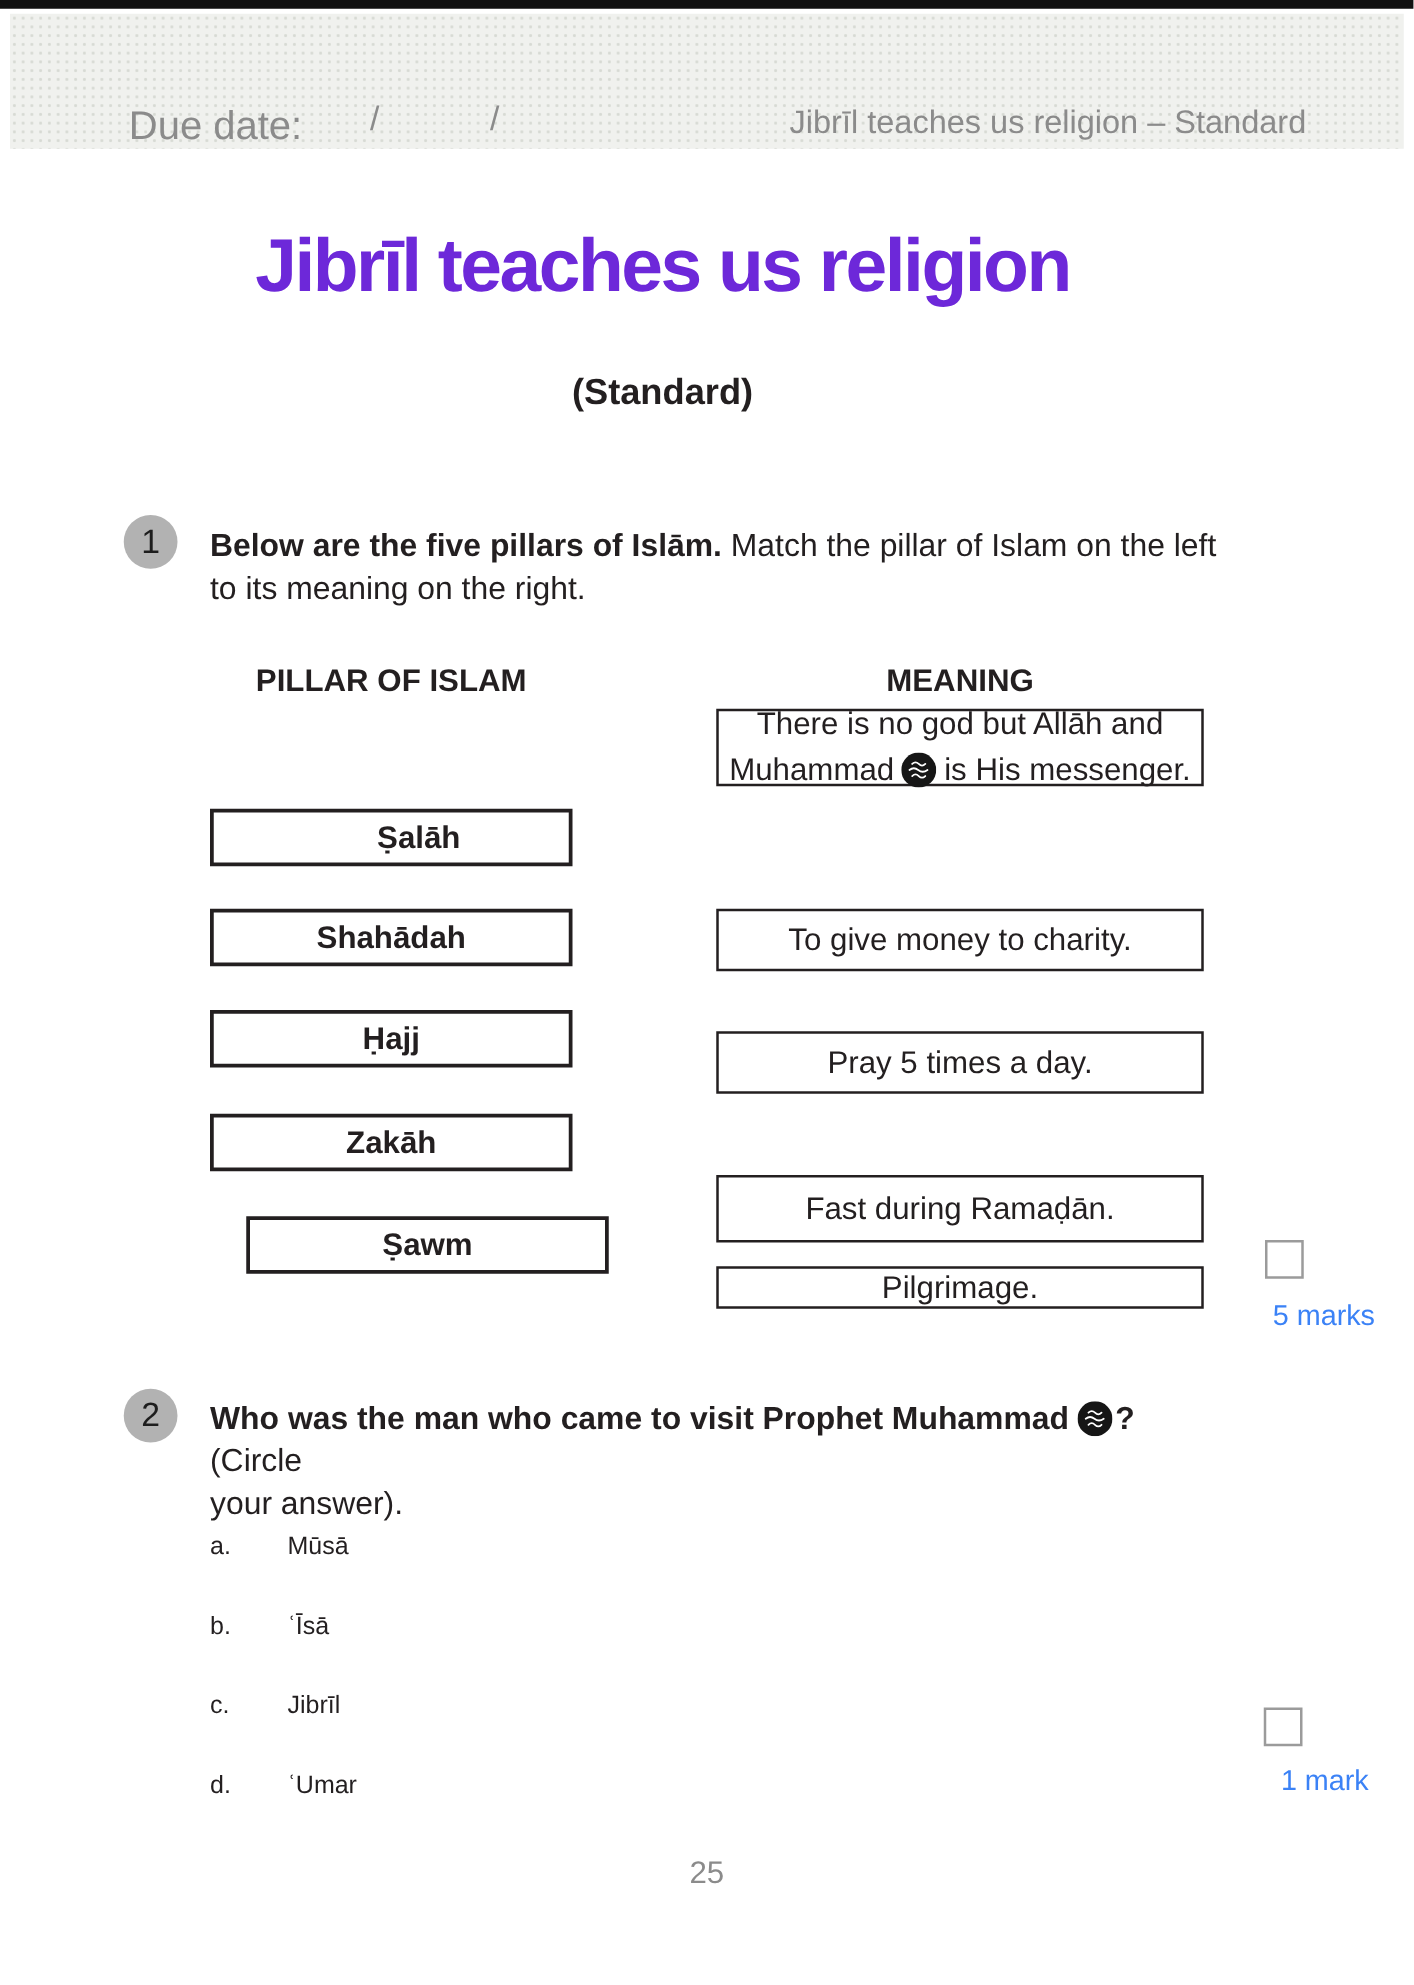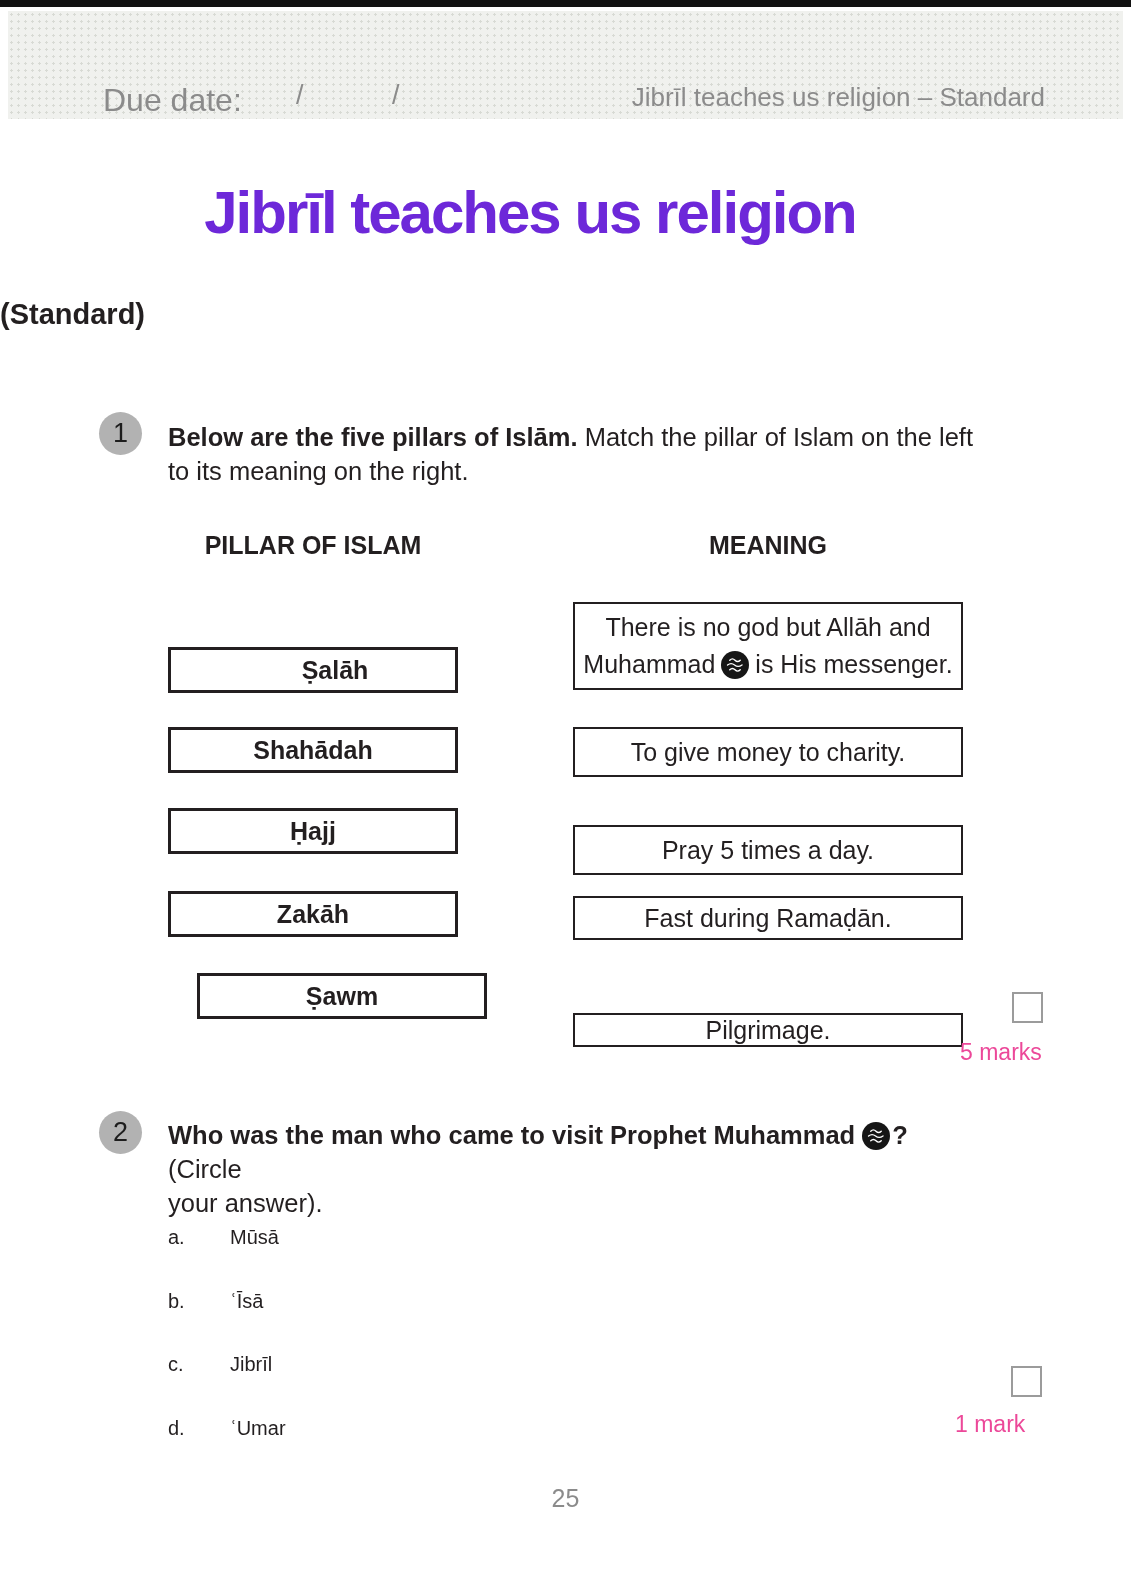--- a/index.html
+++ b/index.html
@@ -16,21 +16,21 @@
   }
   .due{position:absolute;left:95px;top:71px;font-size:32px;color:#8b8b8b;}
   .slash{position:absolute;top:69px;font-size:27px;color:#8b8b8b;}
   .slash1{left:288px;}
   .slash2{left:384px;}
   .running{position:absolute;right:78px;top:71px;font-size:26px;color:#8b8b8b;white-space:nowrap;}
   .title{
     position:absolute;left:0;top:178px;width:1060px;text-align:center;
     font-size:60px;font-weight:bold;letter-spacing:-2px;color:#6d28d9;
   }
-  .subtitle{position:absolute;left:0;top:298px;width:1060px;text-align:left;font-size:29px;font-weight:bold;}
+  .subtitle{position:absolute;left:0;top:298px;width:1060px;text-align:center;font-size:29px;font-weight:bold;}
   .qcircle{
     position:absolute;width:43px;height:43px;border-radius:50%;background:#b2b2b2;
     display:flex;align-items:center;justify-content:center;font-size:27px;color:#1d1d1d;
   }
   .q1circle{left:99px;top:412px;}
   .q2circle{left:99px;top:1111px;}
   .prompt{position:absolute;left:168px;width:820px;font-size:25.5px;line-height:34px;}
   .q1prompt{top:420px;}
   .q2prompt{top:1118px;}
   .b{font-weight:bold;}
@@ -40,27 +40,27 @@
   .pillarbox{
     position:absolute;left:168px;width:290px;height:46px;border:3px solid #231f20;box-sizing:border-box;
     display:flex;align-items:center;justify-content:center;font-size:25px;font-weight:bold;background:#fff;
   }
   .pb0{top:647px;padding-left:44px;} .pb1{top:727px;} .pb2{top:808px;} .pb3{top:891px;} .pb4{top:973px;margin-left:29px;}
   .meanbox{
     position:absolute;left:573px;width:390px;border:2px solid #231f20;box-sizing:border-box;
     display:flex;flex-direction:column;align-items:center;justify-content:center;
     font-size:25px;text-align:center;background:#fff;
   }
-  .mb0{top:602px;height:88px;text-align:right;} .mb1{top:727px;height:50px;} .mb2{top:825px;height:50px;}
-  .mb3{top:896px;height:44px;text-align:center;} .mb4{top:1013px;height:34px;}
+  .mb0{top:567px;height:62px;text-align:right;} .mb1{top:727px;height:50px;} .mb2{top:825px;height:50px;}
+  .mb3{top:940px;height:54px;text-align:center;} .mb4{top:1013px;height:34px;}
   .mline{line-height:37px;white-space:nowrap;}
   .checkbox{position:absolute;width:31px;height:31px;border:2px solid #9b9b9b;box-sizing:border-box;background:#ffffff;}
   .cb1{left:1012px;top:992px;}
   .cb2{left:1011px;top:1366px;}
-  .marks{position:absolute;font-size:23px;color:#ec4899;text-align:left;}
+  .marks{position:absolute;font-size:23px;color:#3b82f6;text-align:right;}
   .marks1{left:960px;top:1039px;width:140px;}
   .marks2{left:955px;top:1411px;width:140px;}
   .opt{position:absolute;left:168px;font-size:20px;}
   .opt .letter{display:inline-block;width:62px;}
   .opt0{top:1226px;} .opt1{top:1290px;} .opt2{top:1353px;} .opt3{top:1417px;}
   .pagenum{position:absolute;left:0;top:1484px;width:1131px;text-align:center;font-size:25px;color:#8b8b8b;}
   .pbuh{display:inline-block;width:28px;height:28px;vertical-align:-6px;margin:0 6px;}
   .pbuh-tight{margin:0 2px 0 7px;}
   .pbuh svg{display:block;width:100%;height:100%;}
 </style>

